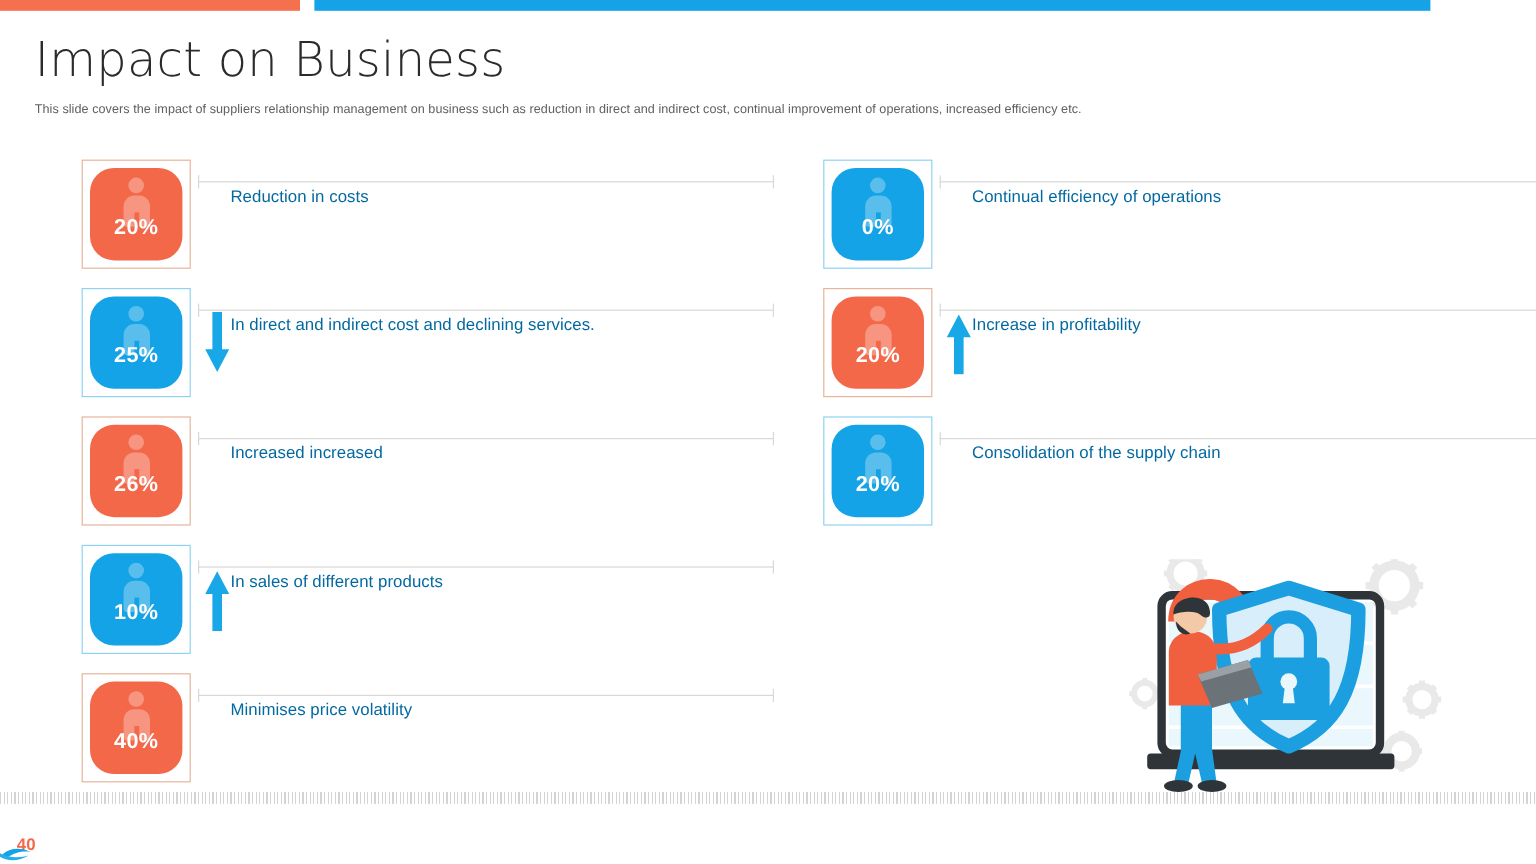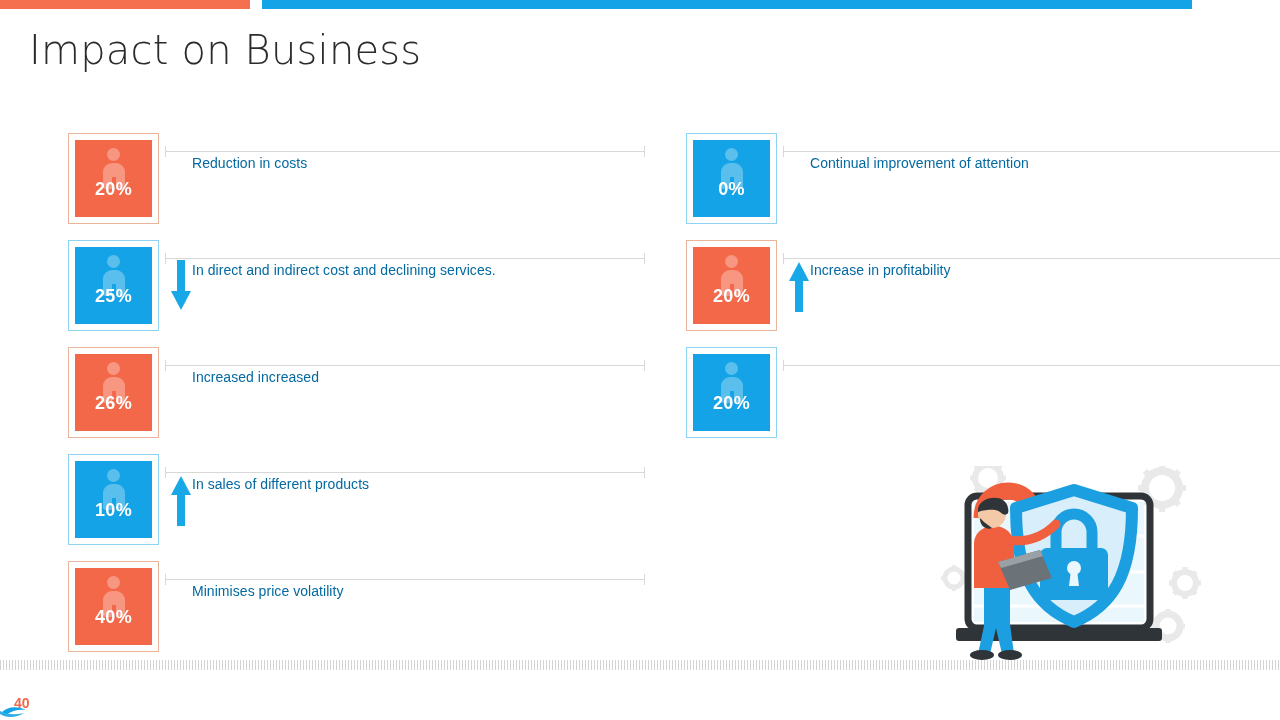--- a/index.html
+++ b/index.html
@@ -44,21 +44,21 @@
     width:91px;height:91px;
     background:#ffffff;
     box-sizing:border-box;
     padding:6px;
   }
   .card.orange{border:1px solid #e8b49a;}
   .card.blue{border:1px solid #8fd3f2;}
 
   .card-inner{
     position:relative;width:100%;height:100%;
-    display:block;overflow:hidden;
+    display:block;overflow:hidden;border-radius:20px;
   }
   .card.orange .card-inner{background:#f4684a;}
   .card.blue  .card-inner{background:#13a3e6;}
 
   
   .person{
     position:absolute;left:50%;top:8px;
     transform:translateX(-50%);
     opacity:0.30;
   }
@@ -137,20 +137,21 @@
 </style>
 </head>
 <body>
 
 <div class="slide">
 
   <div class="topbar topbar-orange"></div>
   <div class="topbar topbar-blue"></div>
 
   <div class="page-title">Impact on Business</div>
+  <div class="page-subtitle">This slide covers the impact of suppliers relationship management on business such as reduction in direct and indirect cost, continual improvement of operations, increased efficiency etc.</div>
 
   <div class="col col-left" id="col-left">
       <div class="row">
         <div class="card orange">
           <div class="card-inner">
             <div class="person">
               <div class="head"></div>
               <div class="body"></div>
             </div>
             <div class="card-pct">20%</div>
@@ -229,21 +230,21 @@
         <div class="card blue">
           <div class="card-inner">
             <div class="person">
               <div class="head"></div>
               <div class="body"></div>
             </div>
             <div class="card-pct">0%</div>
           </div>
         </div>
         <div class="rule"></div>
-        <div class="row-label plain">Continual improvement of attention</div>
+        <div class="row-label plain">Continual efficiency of operations</div>
       </div>
       <div class="row">
         <div class="card orange">
           <div class="card-inner">
             <div class="person">
               <div class="head"></div>
               <div class="body"></div>
             </div>
             <div class="card-pct">20%</div>
           </div>
@@ -261,20 +262,21 @@
         <div class="card blue">
           <div class="card-inner">
             <div class="person">
               <div class="head"></div>
               <div class="body"></div>
             </div>
             <div class="card-pct">20%</div>
           </div>
         </div>
         <div class="rule"></div>
+        <div class="row-label plain">Consolidation of the supply chain</div>
       </div>
     </div>
 
   <div class="illus">
     <svg width="270" height="194" viewBox="0 0 270 194" xmlns="http://www.w3.org/2000/svg">
 
       <g fill="#e9e9e9">
         <g transform="translate(48,12)">
           <circle cx="0" cy="0" r="13" fill="none" stroke="#e9e9e9" stroke-width="6"></circle>
           <g stroke="#e9e9e9" stroke-width="5">

